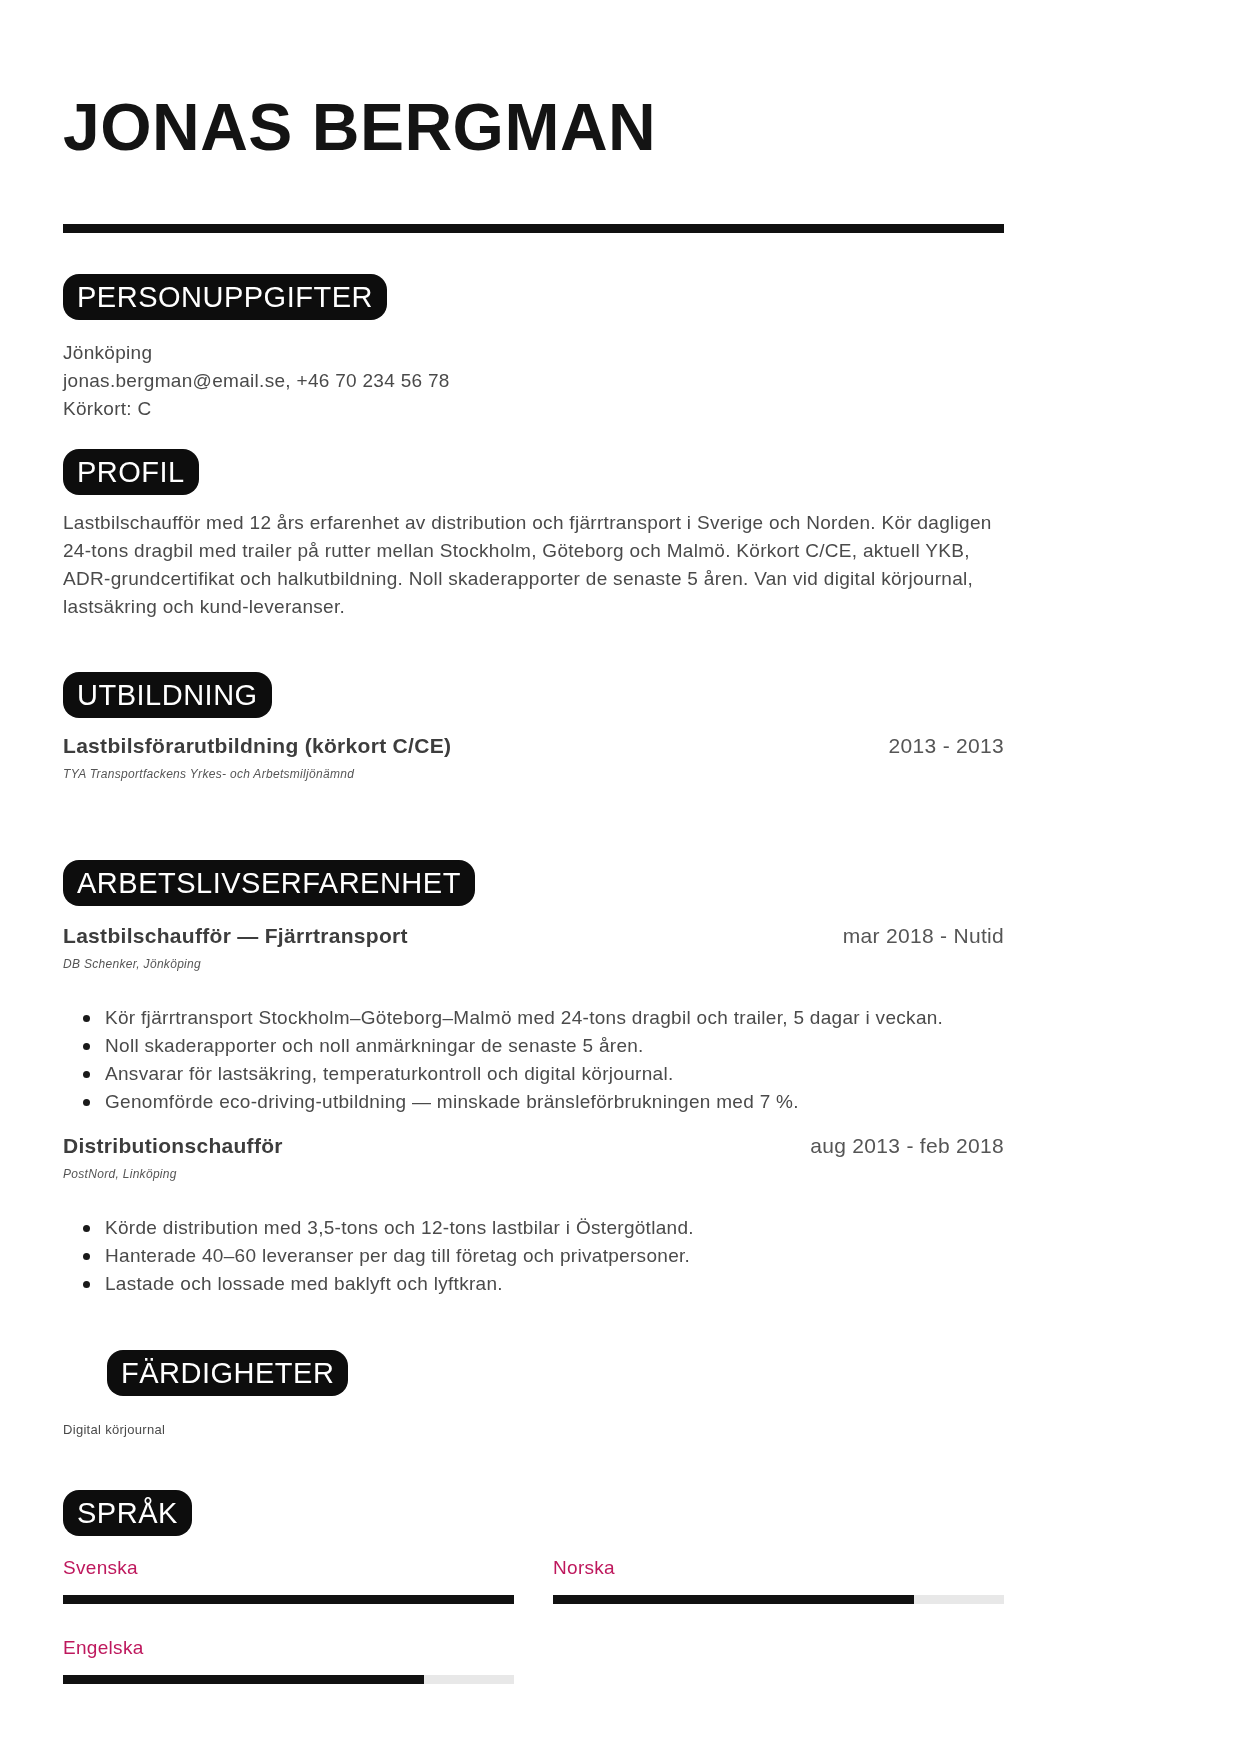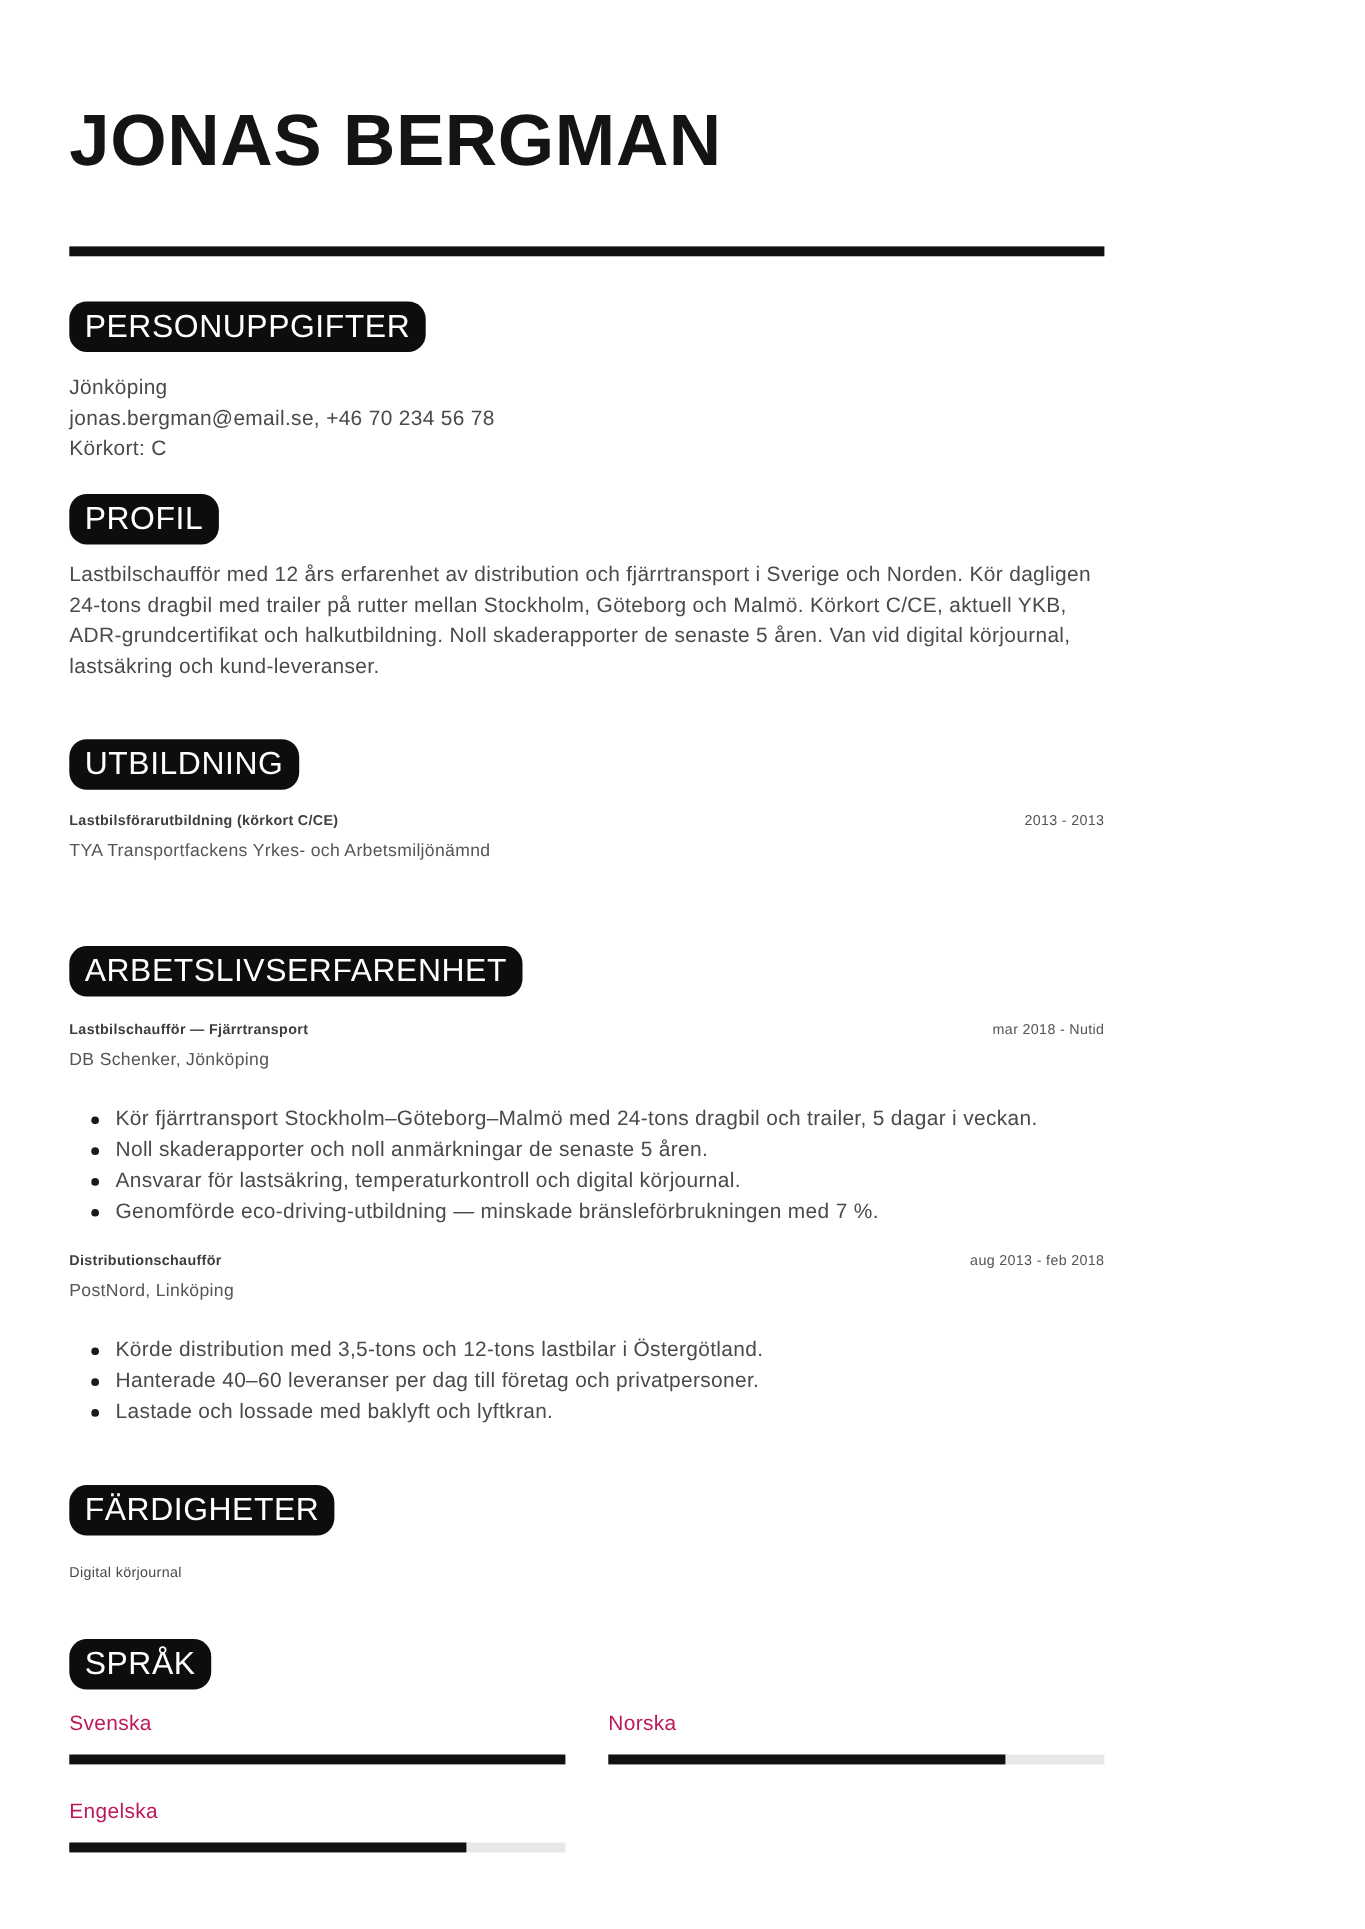--- a/index.html
+++ b/index.html
@@ -40,21 +40,21 @@
     font-weight: 400;
     letter-spacing: 0.5px;
     padding: 7px 14px;
     white-space: nowrap;
     border-radius: 16px;
   }
   .mt-person { margin-top: 41px; }
   .mt-profil { margin-top: 26px; }
   .mt-utbildning { margin-top: 51px; }
   .mt-arbete { margin-top: 72px; }
-  .mt-fardigheter { margin-top: 52px; }
+  .mt-fardigheter { margin-top: 52px; margin-left: 44px; }
   .mt-sprak { margin-top: 46px; }
 
   .contact-block {
     margin-top: 19px;
     font-size: 19px;
     line-height: 28px;
     letter-spacing: 0.3px;
     color: #4a4a4a;
   }
   .profile-text {
@@ -63,33 +63,34 @@
     line-height: 28px;
     letter-spacing: 0.3px;
     color: #4a4a4a;
     max-width: 1115px;
   }
   .entry-header {
     margin-top: 16px;
     display: flex;
     justify-content: space-between;
     align-items: flex-start;
-    font-size: 13px;
+    font-size: 21px;
     line-height: 28px;
     letter-spacing: 0.3px;
     gap: 28px;
   }
   .entry-header.edu { margin-top: 14px; }
   .entry-title { font-weight: 700; color: #3d3d3d; }
   .entry-dates { font-weight: 400; color: #555555; white-space: nowrap; }
   .entry-sub {
-    font-size: 16px;
+    font-size: 12px;
     line-height: 28px;
     letter-spacing: 0.3px;
     color: #555555;
+    font-style: italic;
   }
   ul.bullets {
     margin-top: 26px;
     list-style: none;
   }
   ul.bullets li {
     position: relative;
     padding-left: 42px;
     font-size: 19px;
     line-height: 28px;

